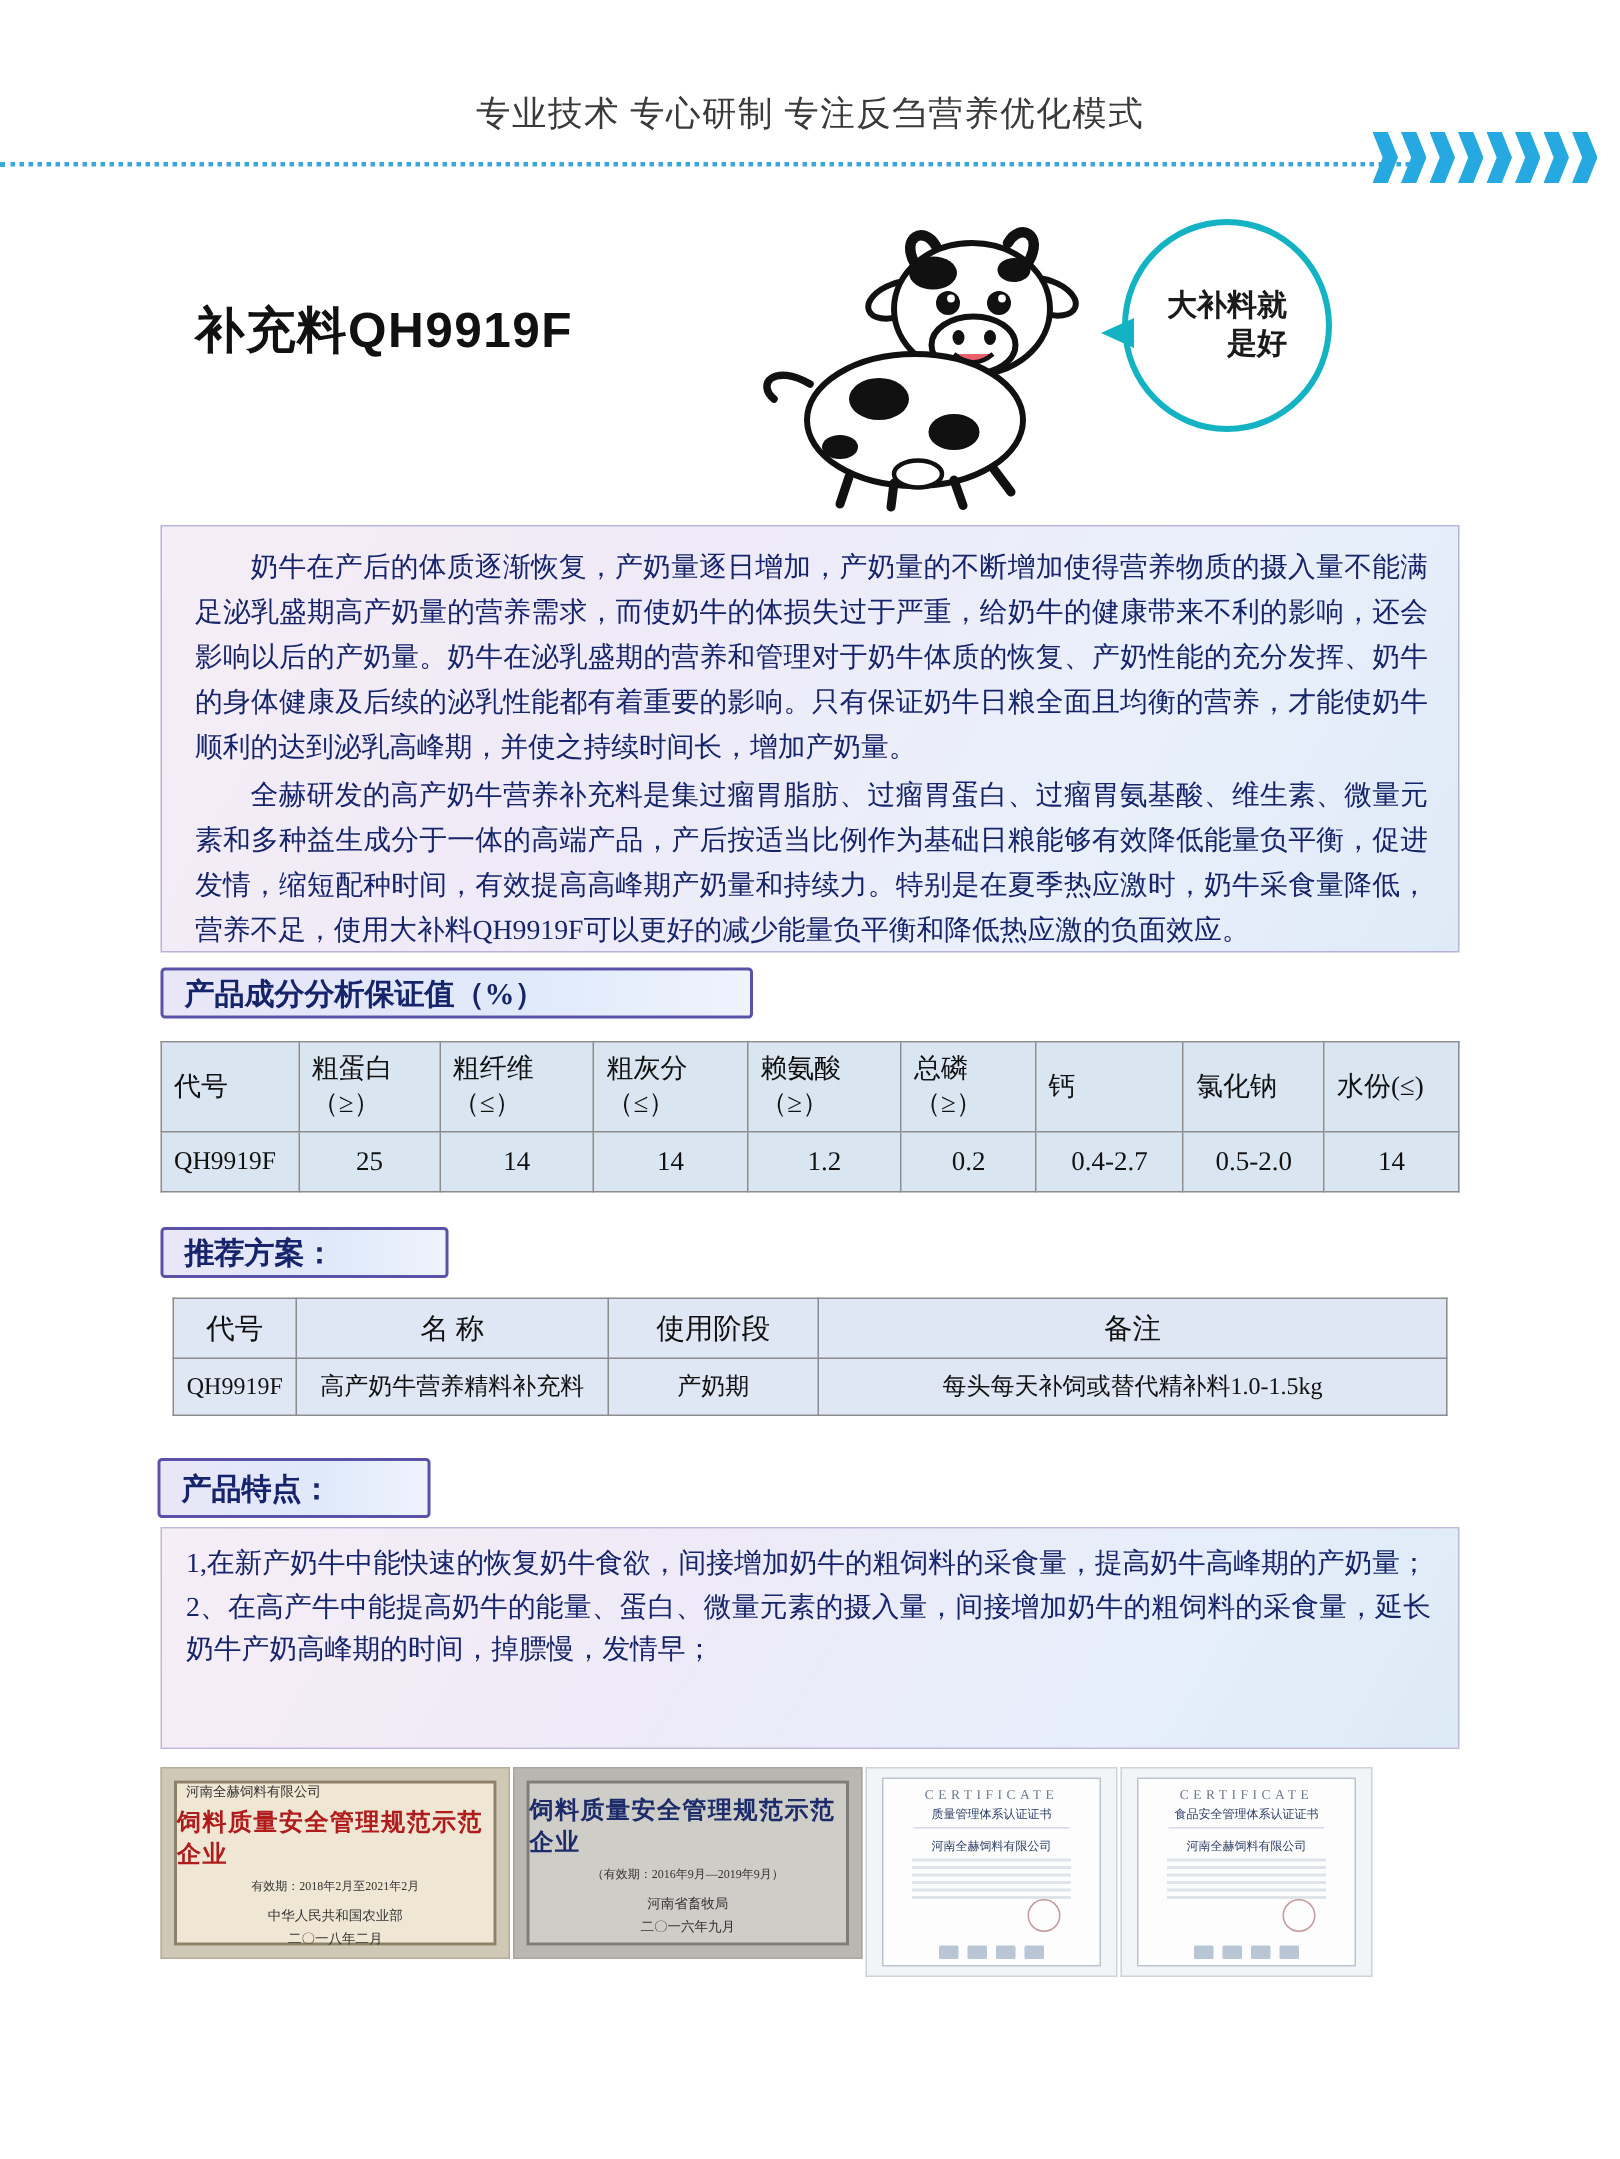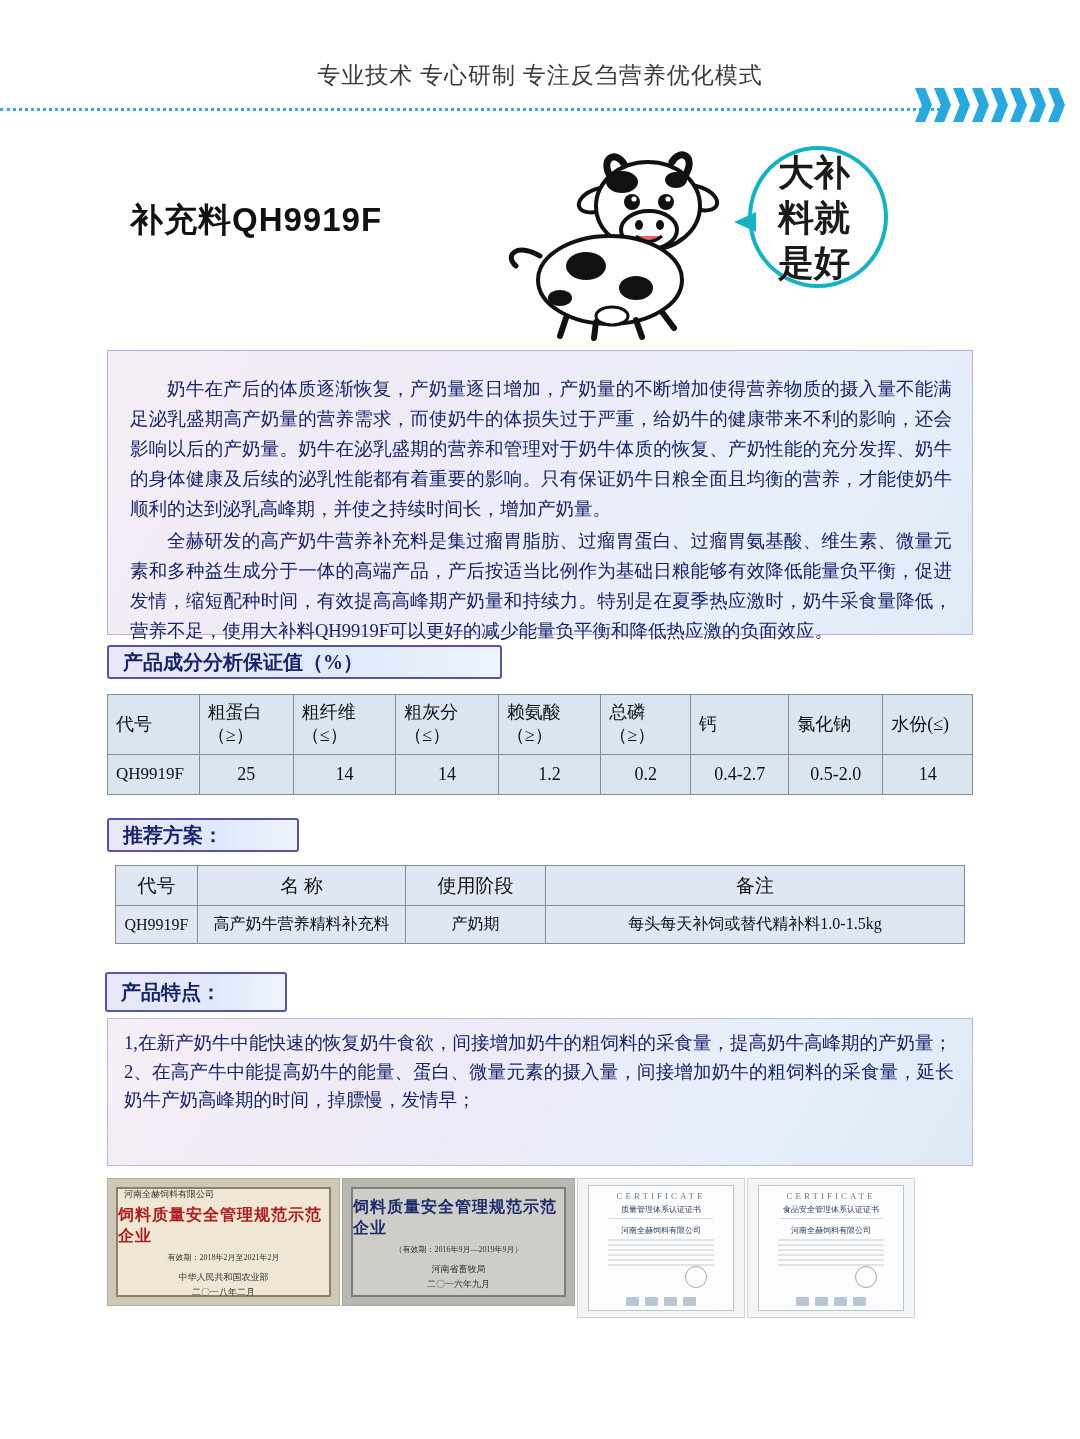--- a/index.html
+++ b/index.html
@@ -49,36 +49,36 @@
   .bubble {
     position:absolute; top:146px; left:748px;
     width:140px; height:142px;
     border:4px solid #14b3c4;
     border-radius:50%;
     background:#ffffff;
     display:flex; align-items:center; justify-content:center;
   }
   .bubble span {
     font-family:"Liberation Sans", sans-serif;
-    font-weight:bold; font-size:36px; color:#1a1a1a;
-    line-height:1.25; text-align:left; width:80px;
+    font-weight:bold; font-size:20px; color:#1a1a1a;
+    line-height:1.25; text-align:right; width:80px;
   }
   .bubble:after {
     content:""; position:absolute; left:-18px; top:62px;
     width:0;height:0;
     border-top:10px solid transparent;
     border-bottom:10px solid transparent;
     border-right:22px solid #14b3c4;
   }
   
   .intro-box {
     position:absolute; top:350px; left:107px; width:866px; height:285px;
     border:1px solid #b9b2d8;
     background:linear-gradient(120deg,#f6eef6 0%,#efeaf7 35%,#e9f0fb 70%,#dfeaf7 100%);
-    padding:24px 20px 10px 22px;
+    padding:14px 20px 10px 22px;
   }
   .intro-box p {
     margin:0 0 2px 0;
     font-size:18.5px; line-height:1.62; color:#16246b;
     text-align:justify; text-indent:2em;
     font-family:"Liberation Serif", serif;
   }
   
   .pill {
     position:absolute;

